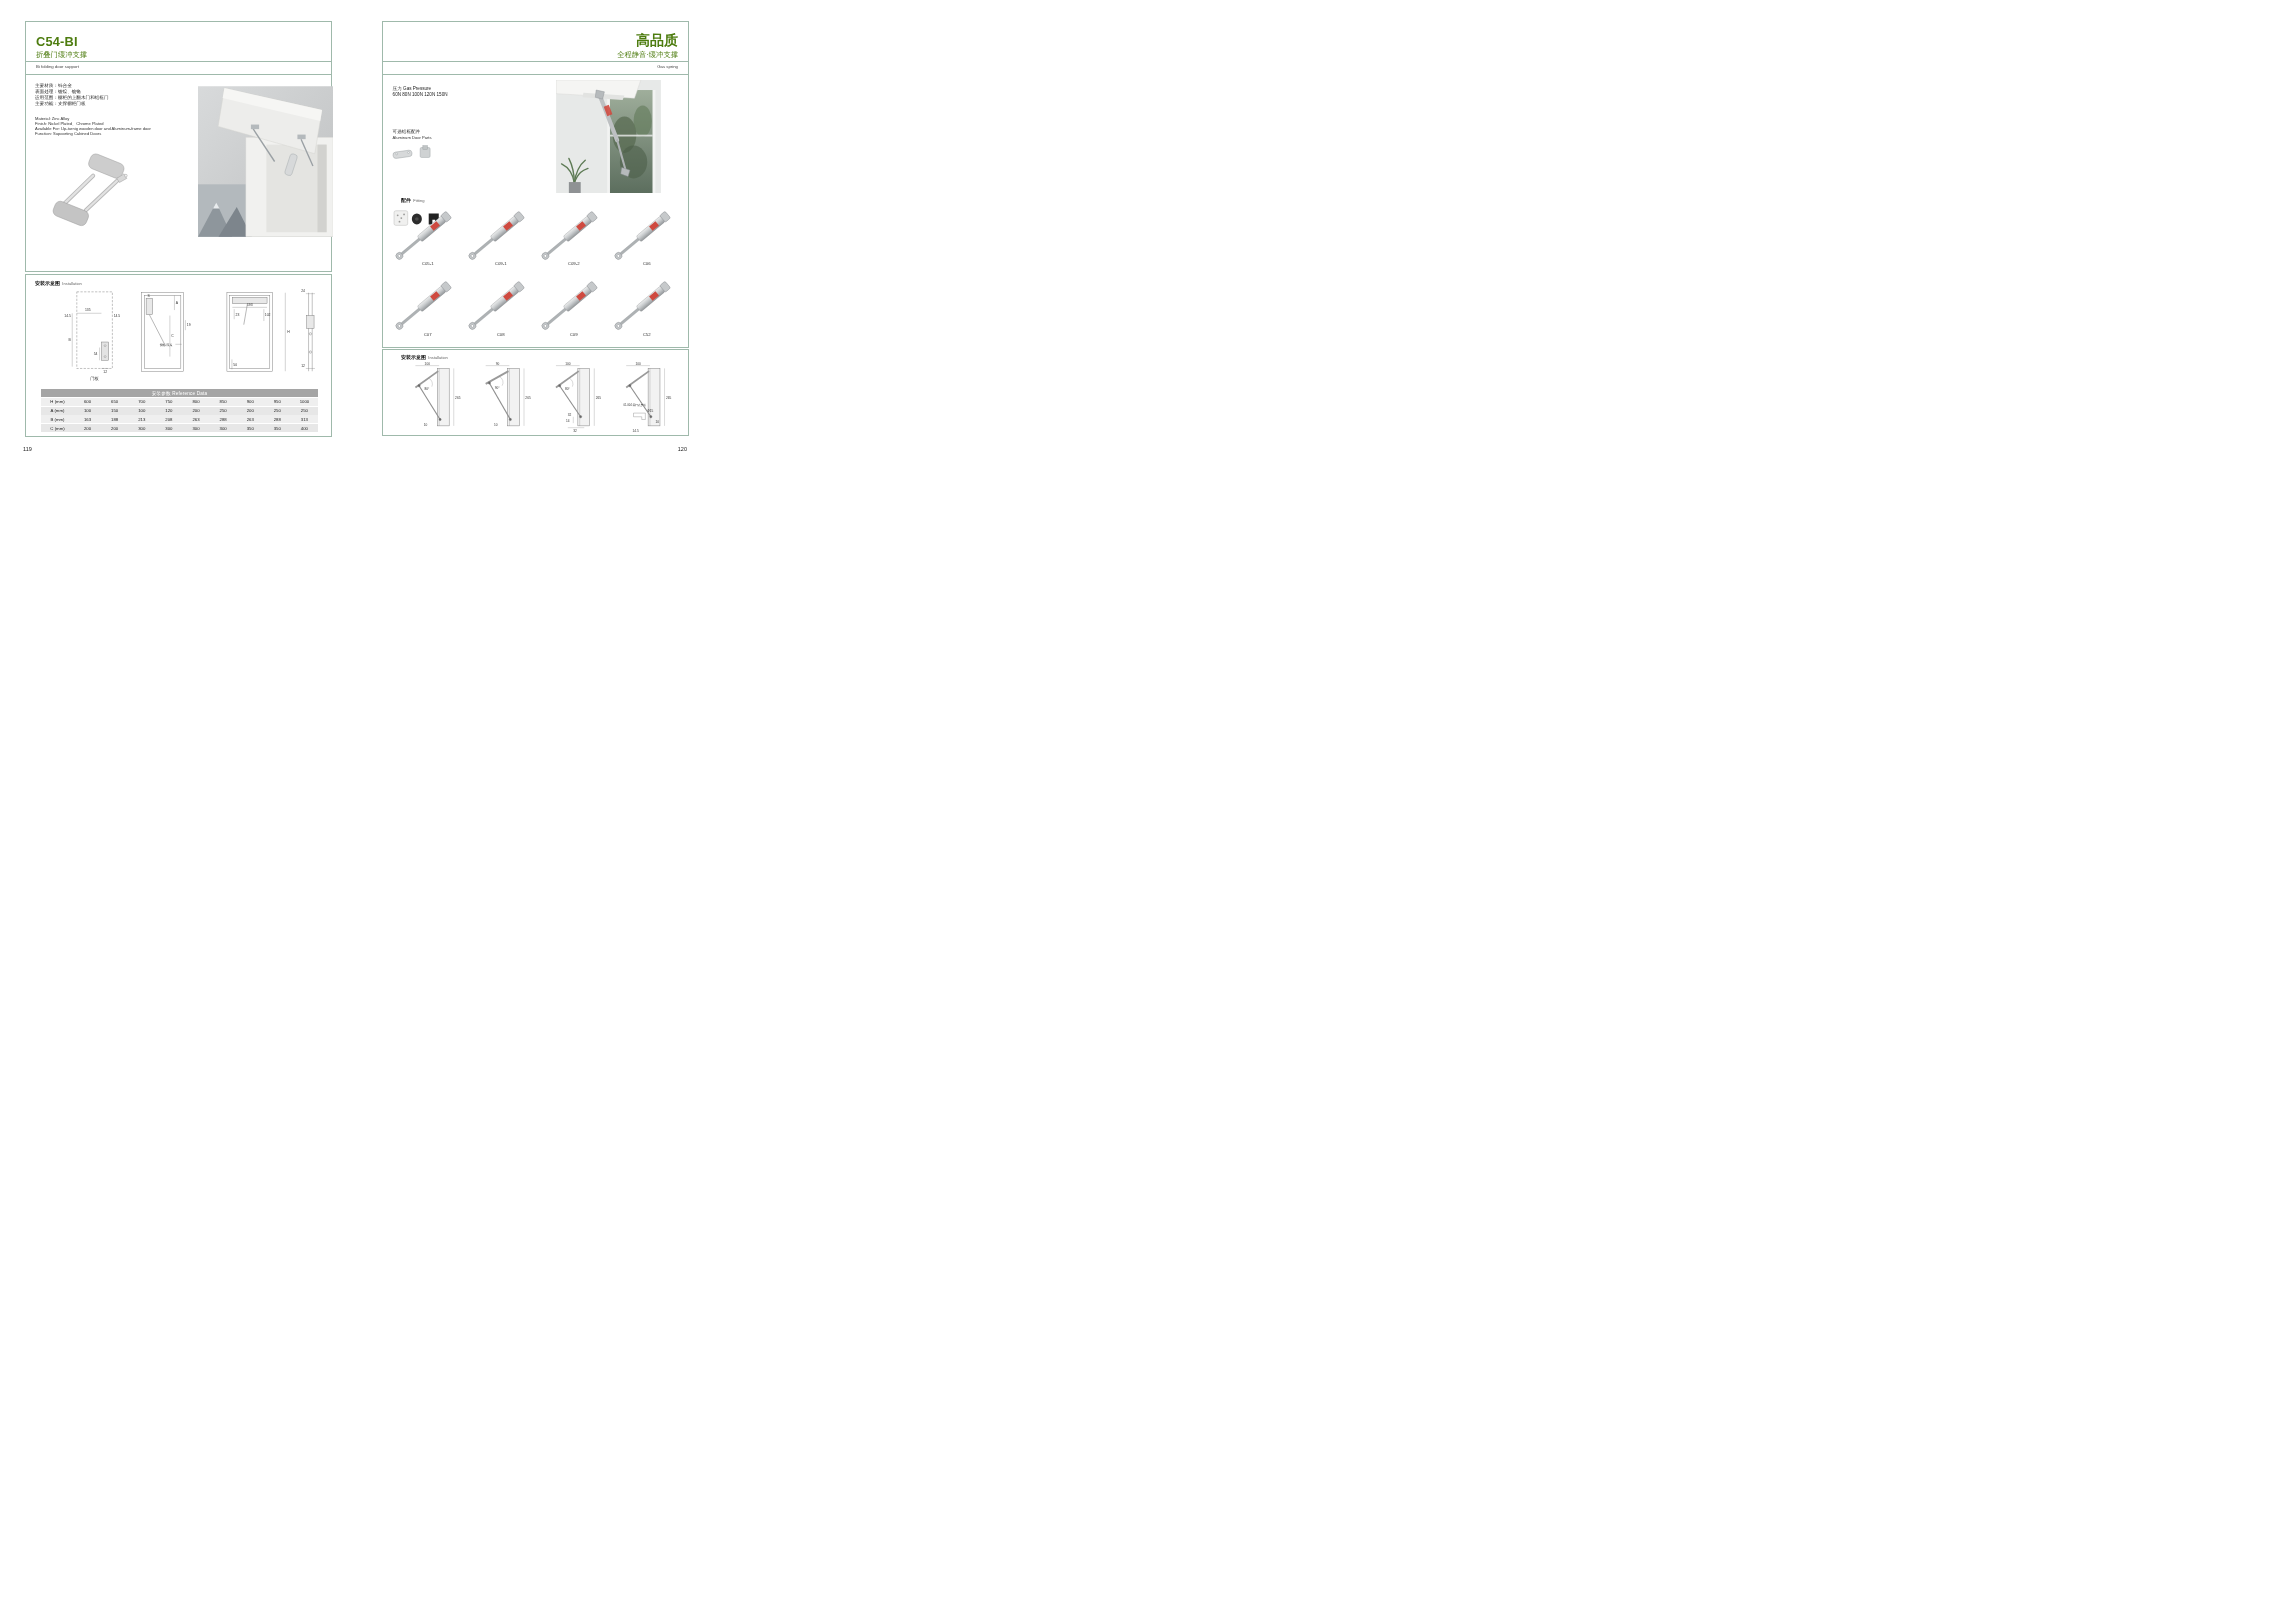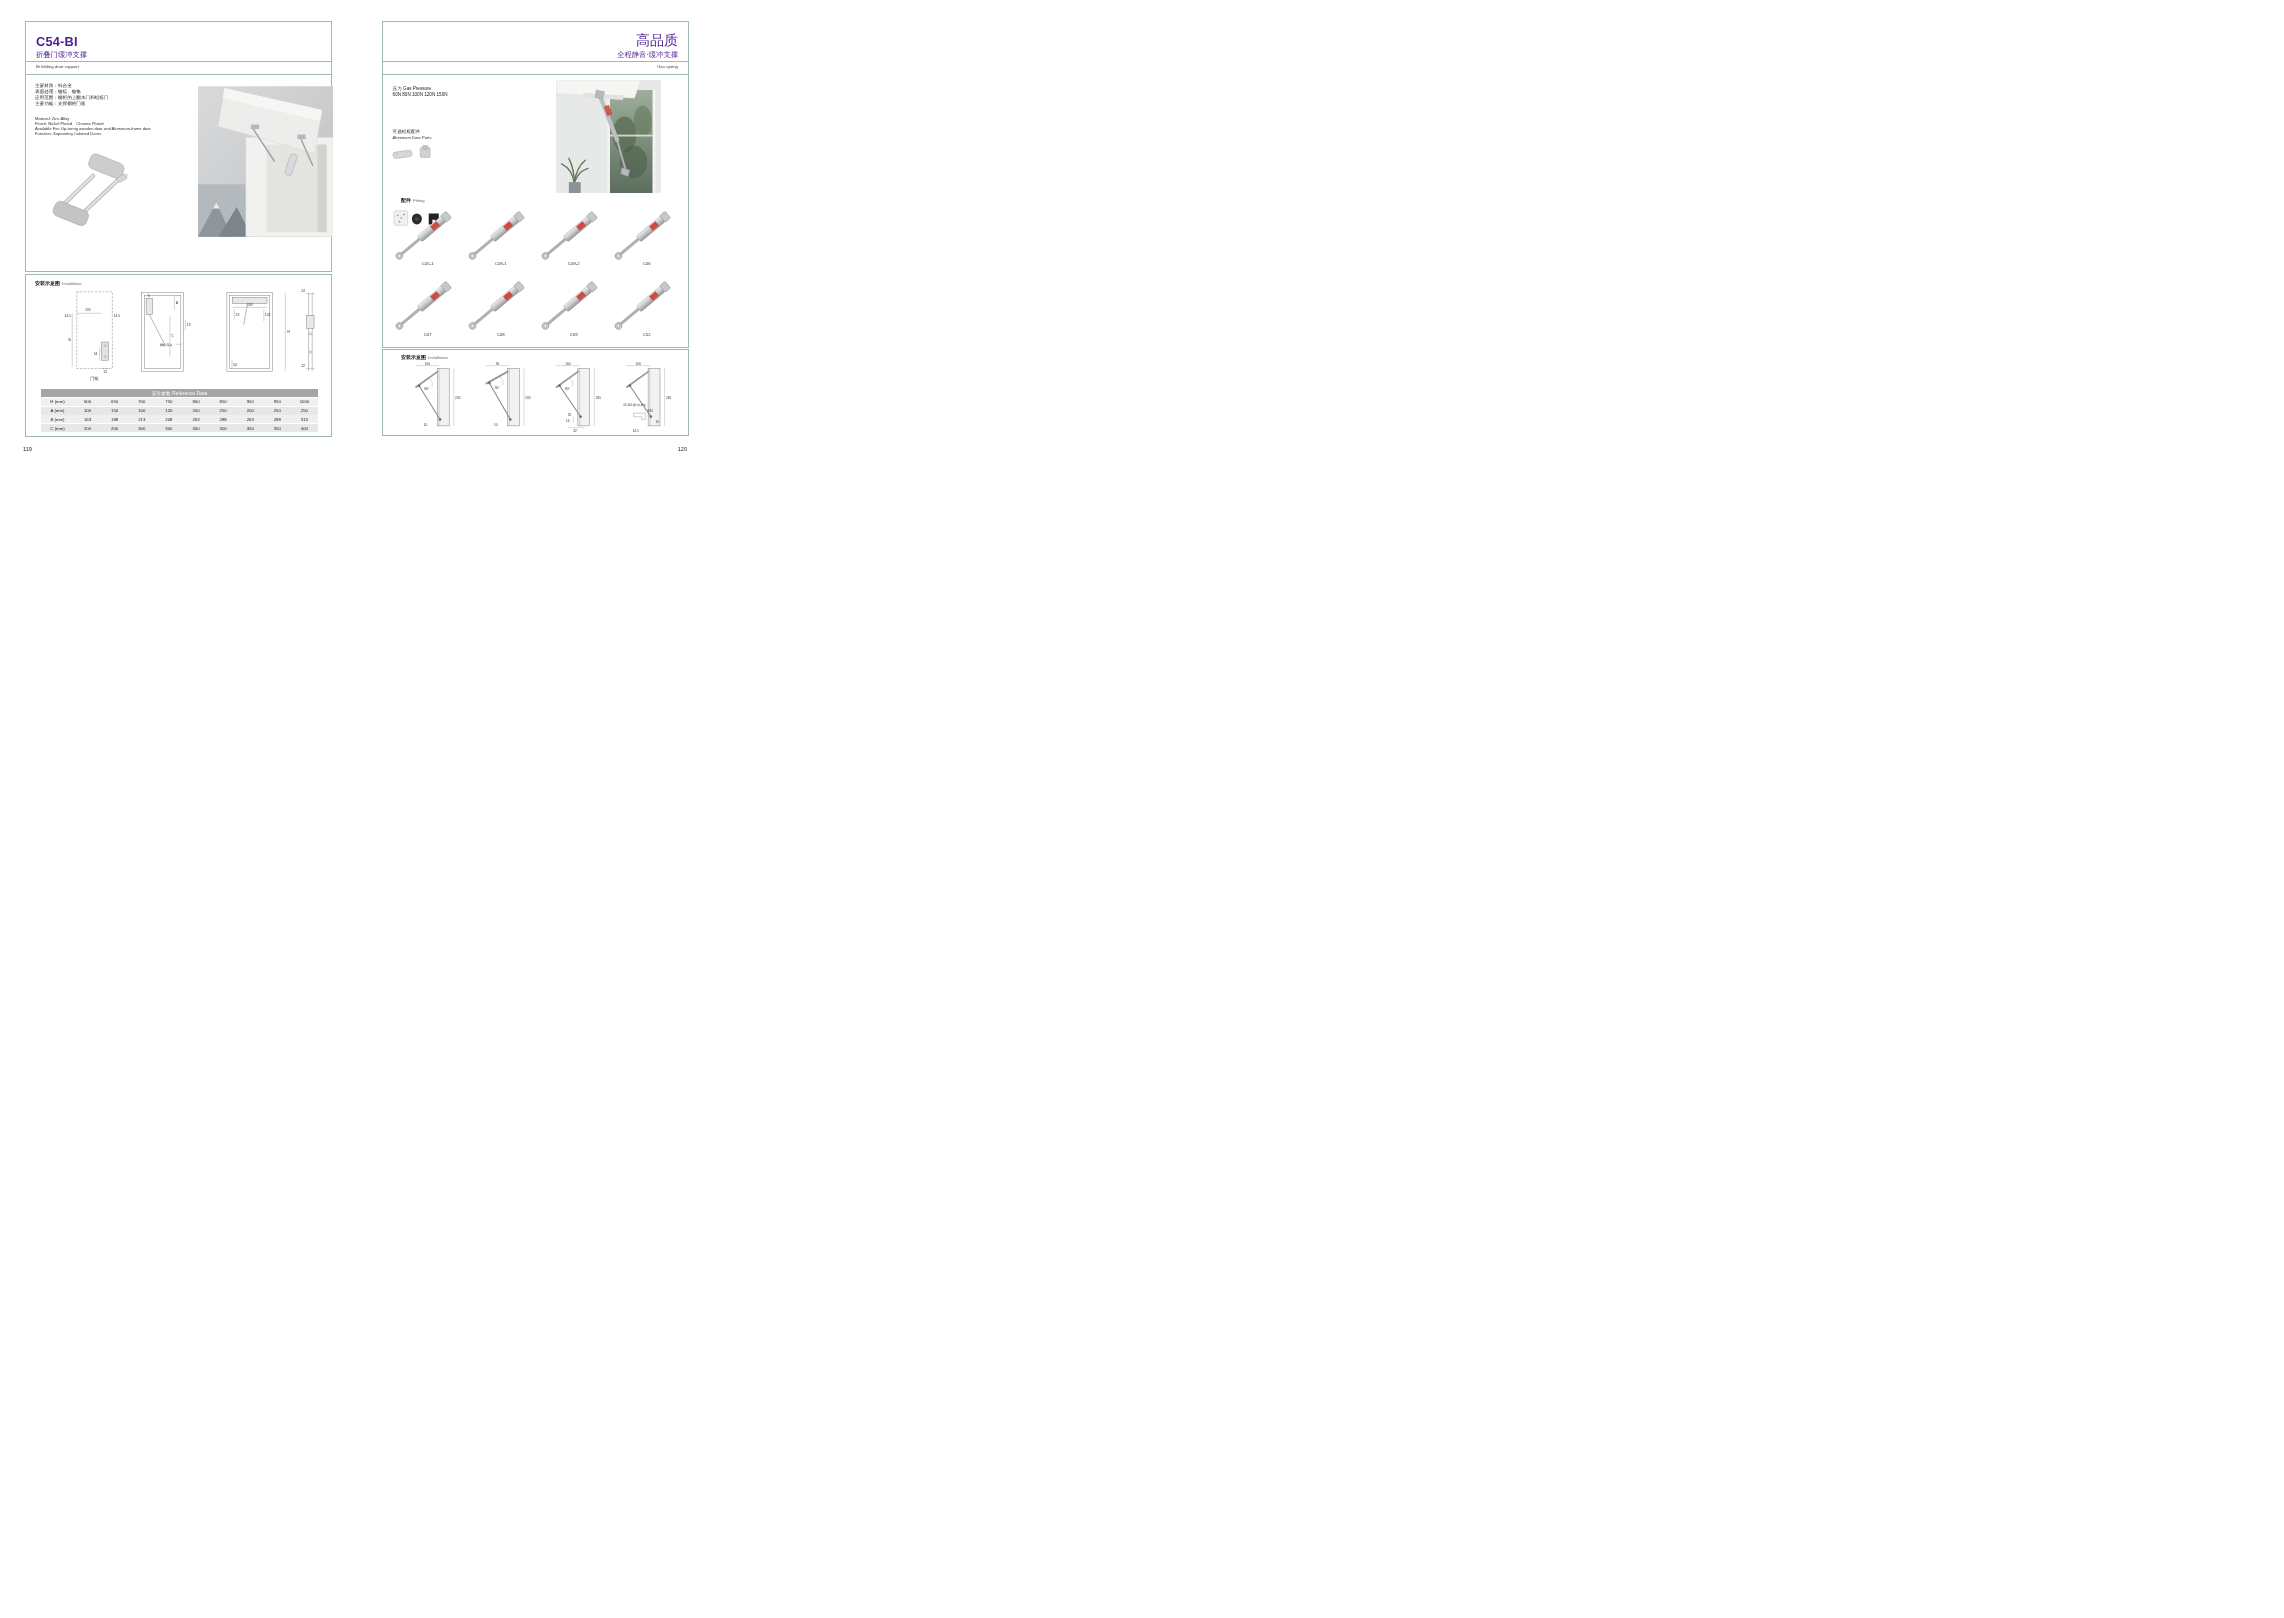--- a/index.html
+++ b/index.html
@@ -1,23 +1,23 @@
 <!DOCTYPE html>
 <html style="font-size:7.3px"><head>
 <meta charset="utf-8">
 <style>
 *{box-sizing:border-box;margin:0;padding:0}
 body{background:#fff;font-family:"Liberation Sans","DejaVu Sans",sans-serif;color:#222}
 .sheet{position:relative;width:706px;height:460px;background:#fff;overflow:hidden}
 .frame{position:absolute;border:0.5px solid #9fb9ab;background:#fff}
 .abs{position:absolute}
-.green{color:#4c1d95}
+.green{color:#4d7c0f}
 .hline{position:absolute;left:0;width:100%;height:0.5px;background:#9fb9ab}
 .model{font-size:12.8px;font-weight:bold;letter-spacing:0.2px}
-.bigtitle{font-size:14px;font-weight:normal}
+.bigtitle{font-size:14px;font-weight:bold}
 .tcn{font-size:7.3px;font-weight:normal}
 .ten{font-size:4.3px;color:#444}
 .spec{font-size:4.6px;line-height:6.2px}
 .spec-en{font-size:4.1px;line-height:5.3px;color:#333}
 .seclab{font-size:5px;font-weight:bold;color:#111}
 .seclab .en{font-size:4.1px;font-weight:normal;color:#666;margin-left:2.3px}
 .pageno{position:absolute;font-size:5.5px;color:#222}
 .ref-table{position:absolute}
 .ref-title{height:8.2px;background:#a5a5a5;color:#fff;font-size:4.6px;display:flex;align-items:center;justify-content:center;letter-spacing:0.2px}
 .ref-row{display:grid;grid-template-columns:33px repeat(9,1fr);height:7.8px;margin-top:0.9px;font-size:4.3px;color:#222}

